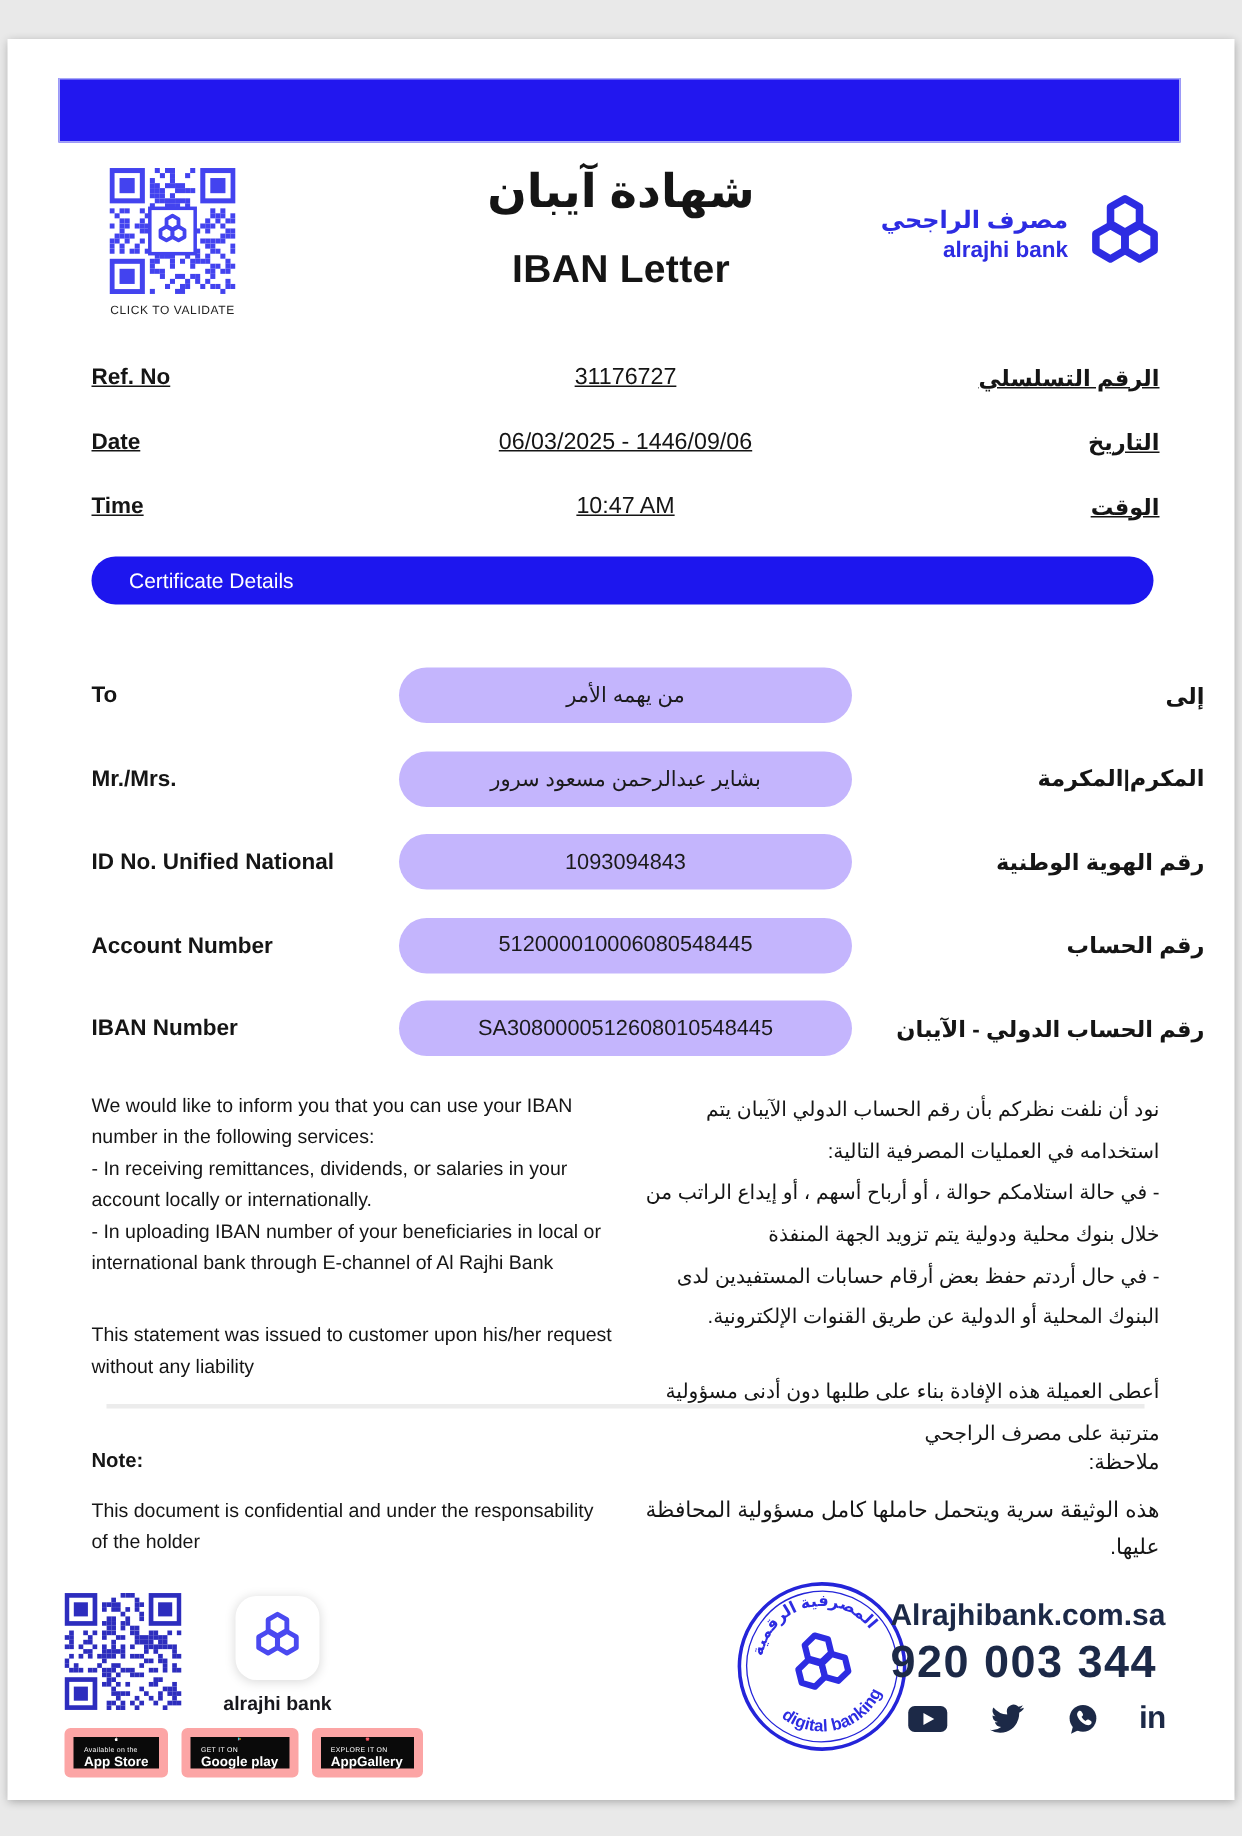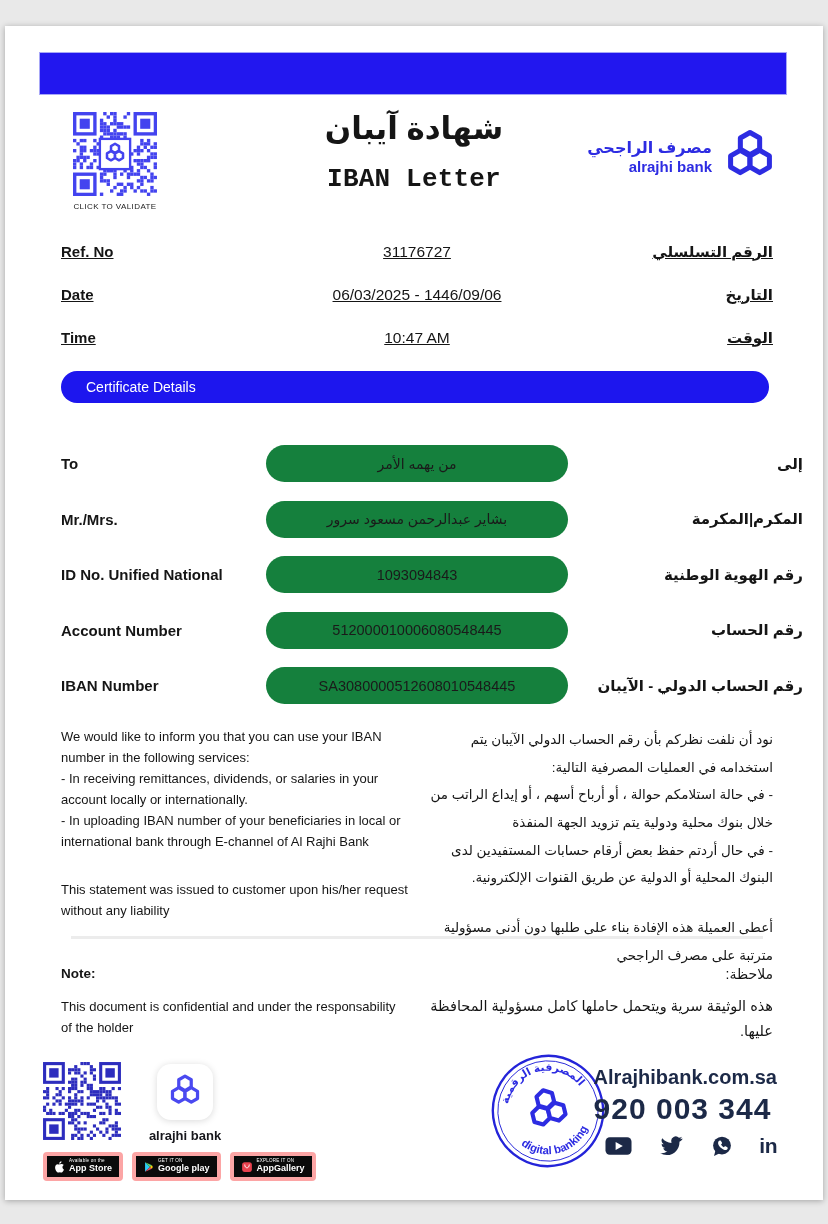--- a/index.html
+++ b/index.html
@@ -18,21 +18,21 @@
     position:absolute;left:34px;top:26px;width:748px;height:43px;
     background:#2217ef;border:1px solid #a7a7f7;box-sizing:border-box;
   }
   
   .qr-validate{position:absolute;left:68px;top:86px;width:84px;height:84px;cursor:pointer;}
   .qr-caption{position:absolute;left:28px;top:176px;width:164px;text-align:center;
     font-size:8px;letter-spacing:.4px;color:#222;}
   .title-ar{position:absolute;left:0;right:0;top:84px;text-align:center;
     font-size:31px;font-weight:700;direction:rtl;}
   .title-en{position:absolute;left:0;right:0;top:138px;text-align:center;
-    font-size:26px;font-weight:700;letter-spacing:.2px;font-family:Liberation Mono, monospace;}
+    font-size:26px;font-weight:700;letter-spacing:.2px;}
   .bank-logo{position:absolute;right:45px;top:102px;display:flex;align-items:center;gap:10px;}
   .bank-logo .names{text-align:right;color:#2d2ce2;line-height:1.25;}
   .bank-name-ar{font-size:16px;font-weight:700;direction:rtl;}
   .bank-name-en{font-size:15px;font-weight:700;}
   .mark-lg{width:56px;height:58px;display:block;}
   
   .meta{position:absolute;left:56px;right:50px;top:204px;text-decoration:underline;}
   .meta-row{display:grid;grid-template-columns:220px 1fr 220px;align-items:center;height:43px;}
   .lbl-en{font-size:15px;font-weight:700;}
   .meta-val{text-align:center;font-size:15.5px;}
@@ -40,21 +40,21 @@
   
   .section-pill{
     position:absolute;left:56px;top:345px;width:708px;height:32px;box-sizing:border-box;
     background:#1d16ee;border-radius:16px;display:flex;align-items:center;padding-left:25px;
     color:#fff;font-size:14px;font-weight:400;
   }
   
   .details{position:absolute;left:56px;right:50px;top:402px;}
   .detail-row{display:grid;grid-template-columns:205px 1fr 235px;align-items:center;height:55.5px;}
   .pill{
-    width:302px;height:37px;margin:17px auto;background:#15803d;border-radius:19px;
+    width:302px;height:37px;margin:17px auto;background:#c4b5fd;border-radius:19px;
     display:flex;align-items:center;justify-content:center;font-size:14.5px;color:#1a1a1a;
   }
   .pill.rtl{direction:rtl;font-size:14px;}
   
   .paras{position:absolute;left:56px;right:50px;top:700px;display:grid;
     grid-template-columns:1fr 1fr;column-gap:16px;}
   .para-en{font-size:13px;line-height:1.62;white-space:pre-line;}
   .para-en2{margin-top:27px;font-size:13px;line-height:1.62;}
   .para-ar{font-size:13.5px;line-height:2.05;direction:rtl;text-align:right;white-space:pre-line;}
   .para-ar2{margin-top:22px;font-size:13.5px;line-height:2.05;direction:rtl;text-align:right;}
@@ -67,22 +67,22 @@
   .note-title-ar{font-size:14px;direction:rtl;text-align:right;}
   .note-text-ar{margin-top:12px;font-size:14.5px;line-height:1.75;direction:rtl;text-align:right;}
   
   .qr-footer{position:absolute;left:38px;top:1036px;width:78px;height:78px;}
   .app-icon{position:absolute;left:152px;top:1038px;width:56px;height:56px;background:#fff;
     border-radius:14px;box-shadow:0 1px 7px rgba(0,0,0,.15);display:flex;align-items:center;justify-content:center;}
   .app-icon .trefoil{width:36px;height:38px;display:block;}
   .app-name{position:absolute;left:120px;top:1102px;width:120px;text-align:center;
     font-size:13px;font-weight:800;color:#17171c;}
   .badges{position:absolute;left:38px;top:1126px;display:flex;gap:9px;}
-  .badge{height:21px;background:#0a0a0a;border:4px solid #fca5a5;border-radius:4px;
-    display:flex;align-items:center;gap:4px;padding:0 7px;cursor:pointer;}
+  .badge{height:21px;background:#0a0a0a;border:6px solid #fca5a5;border-radius:4px;
+    display:flex;align-items:center;gap:4px;padding:0 7px;cursor:pointer;flex-direction:column;}
   .badge svg{display:block;}
   .badge .tcol{display:flex;flex-direction:column;line-height:1.05;color:#fff;}
   .badge .l1{font-size:4.6px;letter-spacing:.2px;}
   .badge .l2{font-size:9px;font-weight:700;}
   .seal{position:absolute;left:484px;top:1026px;width:118px;height:118px;}
   .seal svg{display:block;transform:rotate(-14deg);}
   .seal .trefoil{position:absolute;left:36px;top:34px;width:46px;height:48px;}
   .footer-right{position:absolute;right:46px;top:1040px;color:#1c2947;}
   .site{font-size:20px;font-weight:700;cursor:pointer;}
   .phone{font-size:30px;font-weight:800;letter-spacing:1px;margin-top:3px;}

